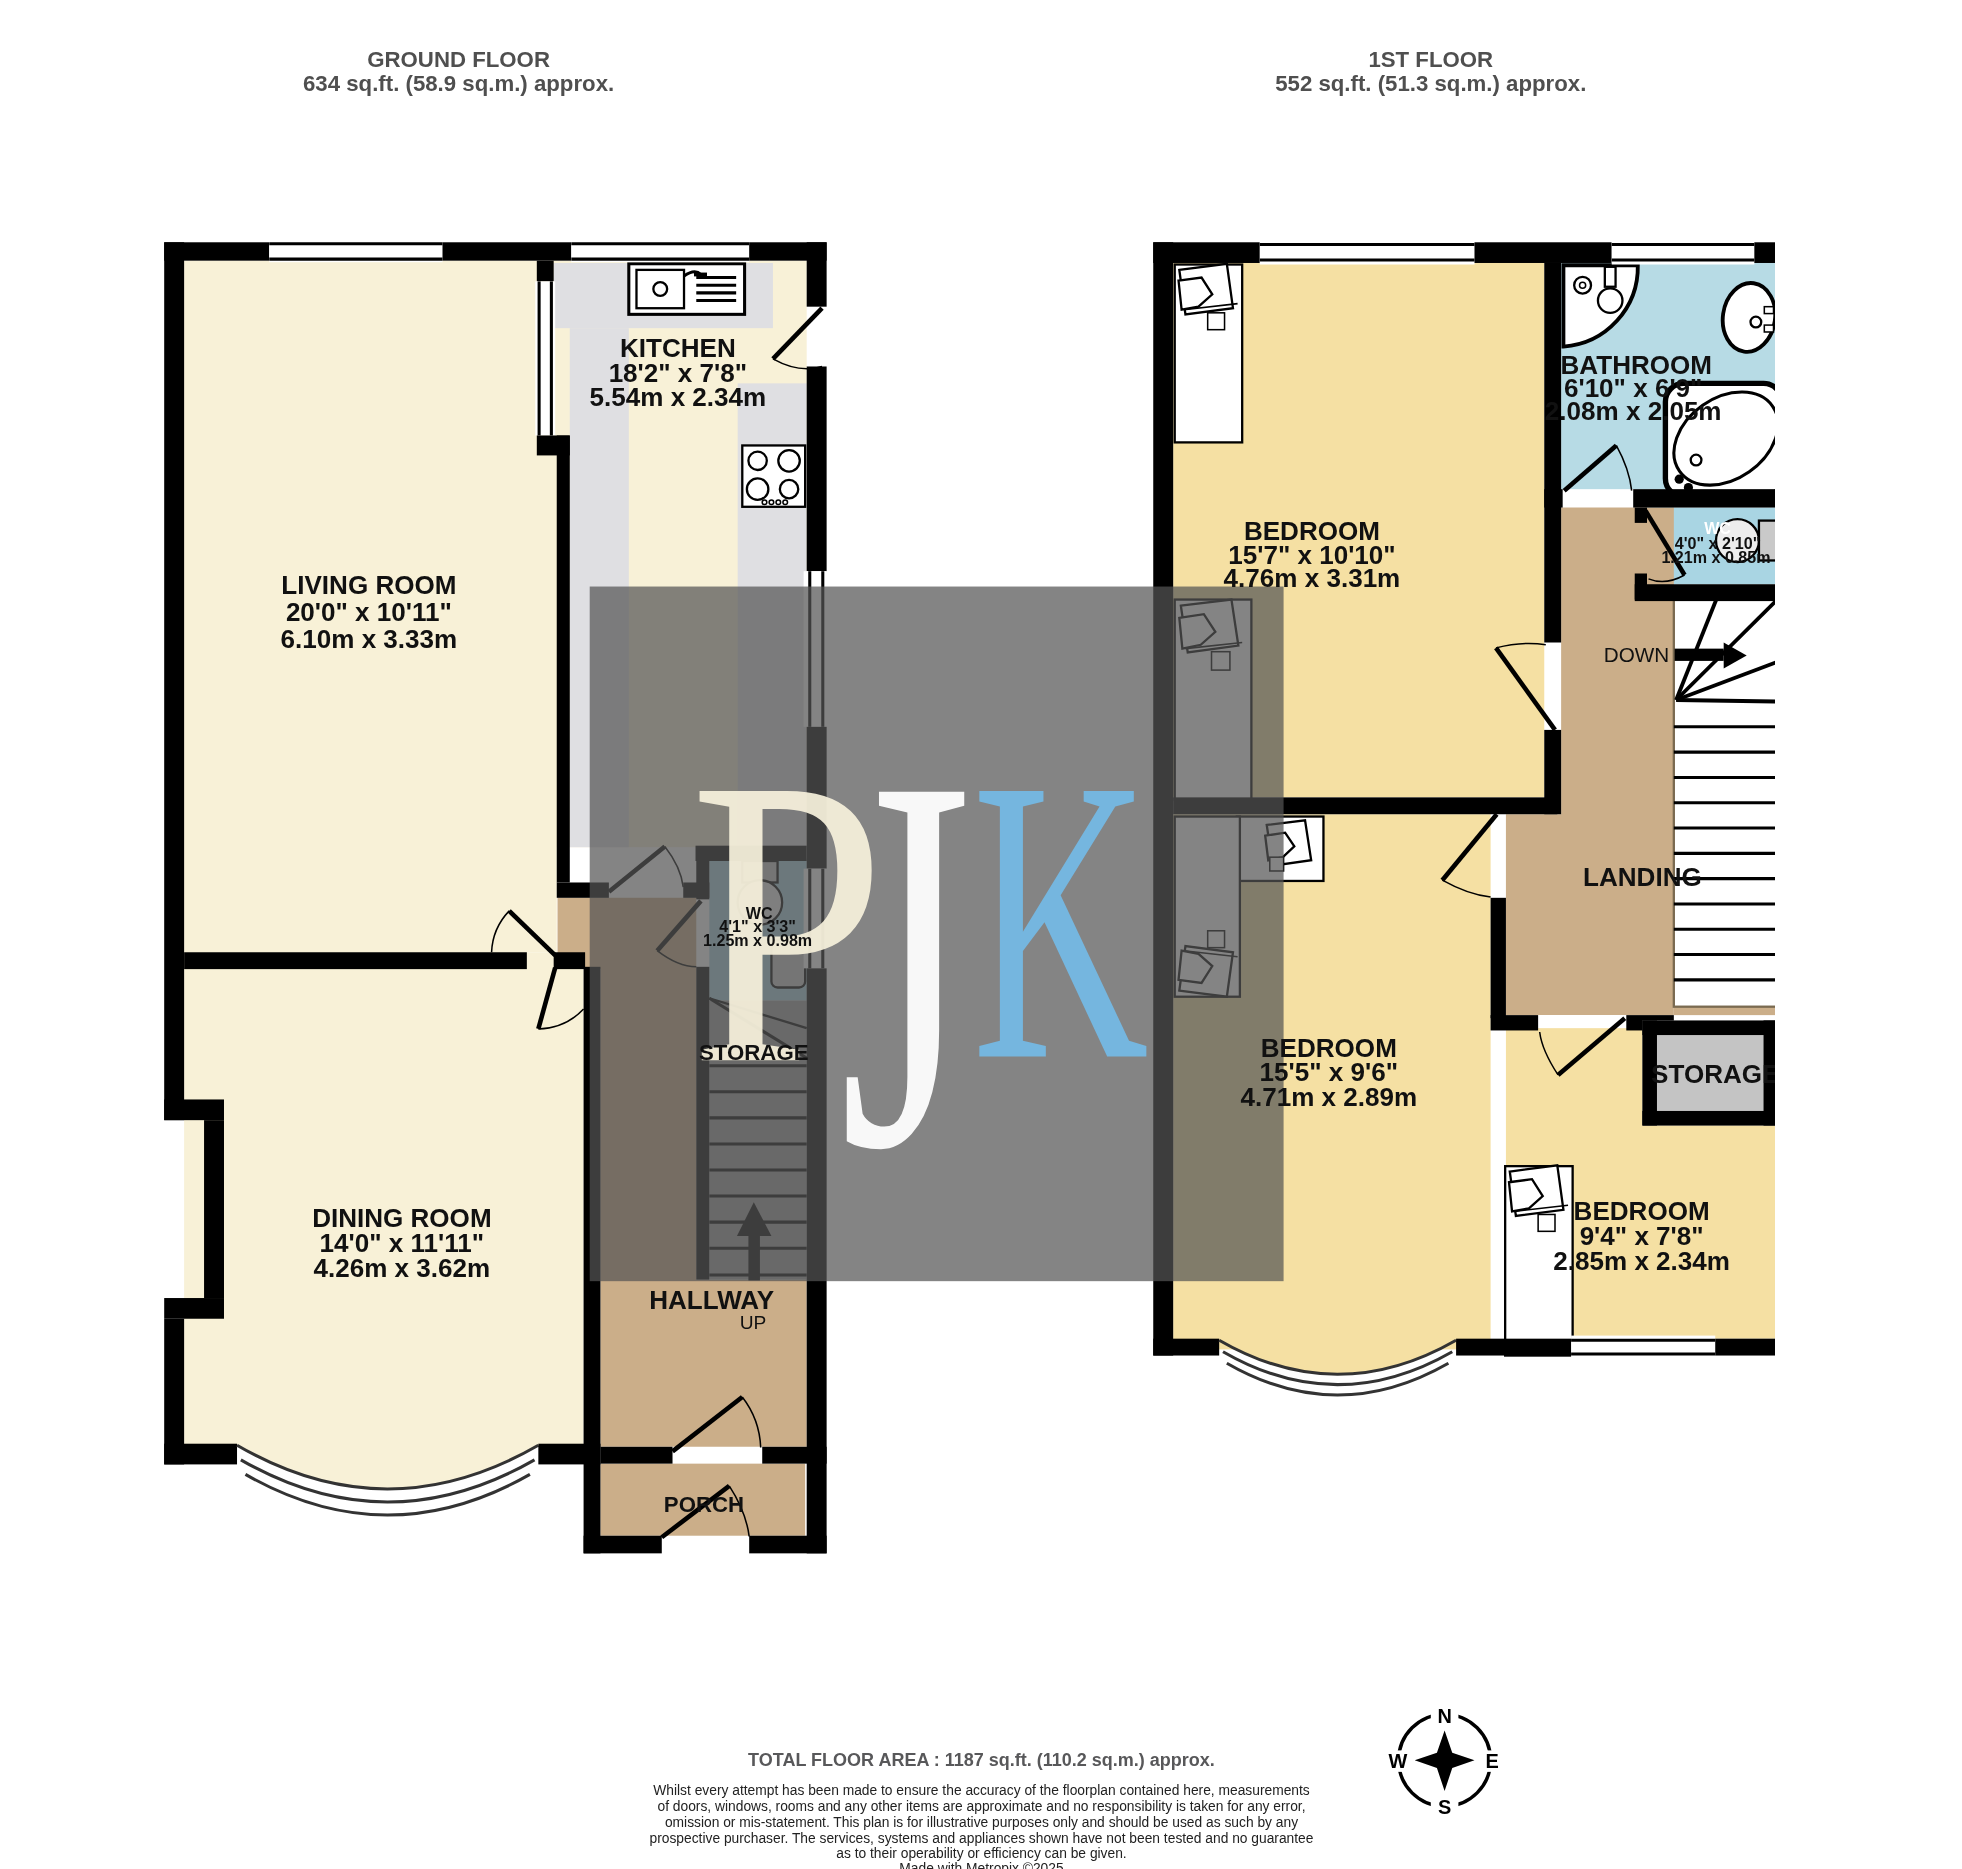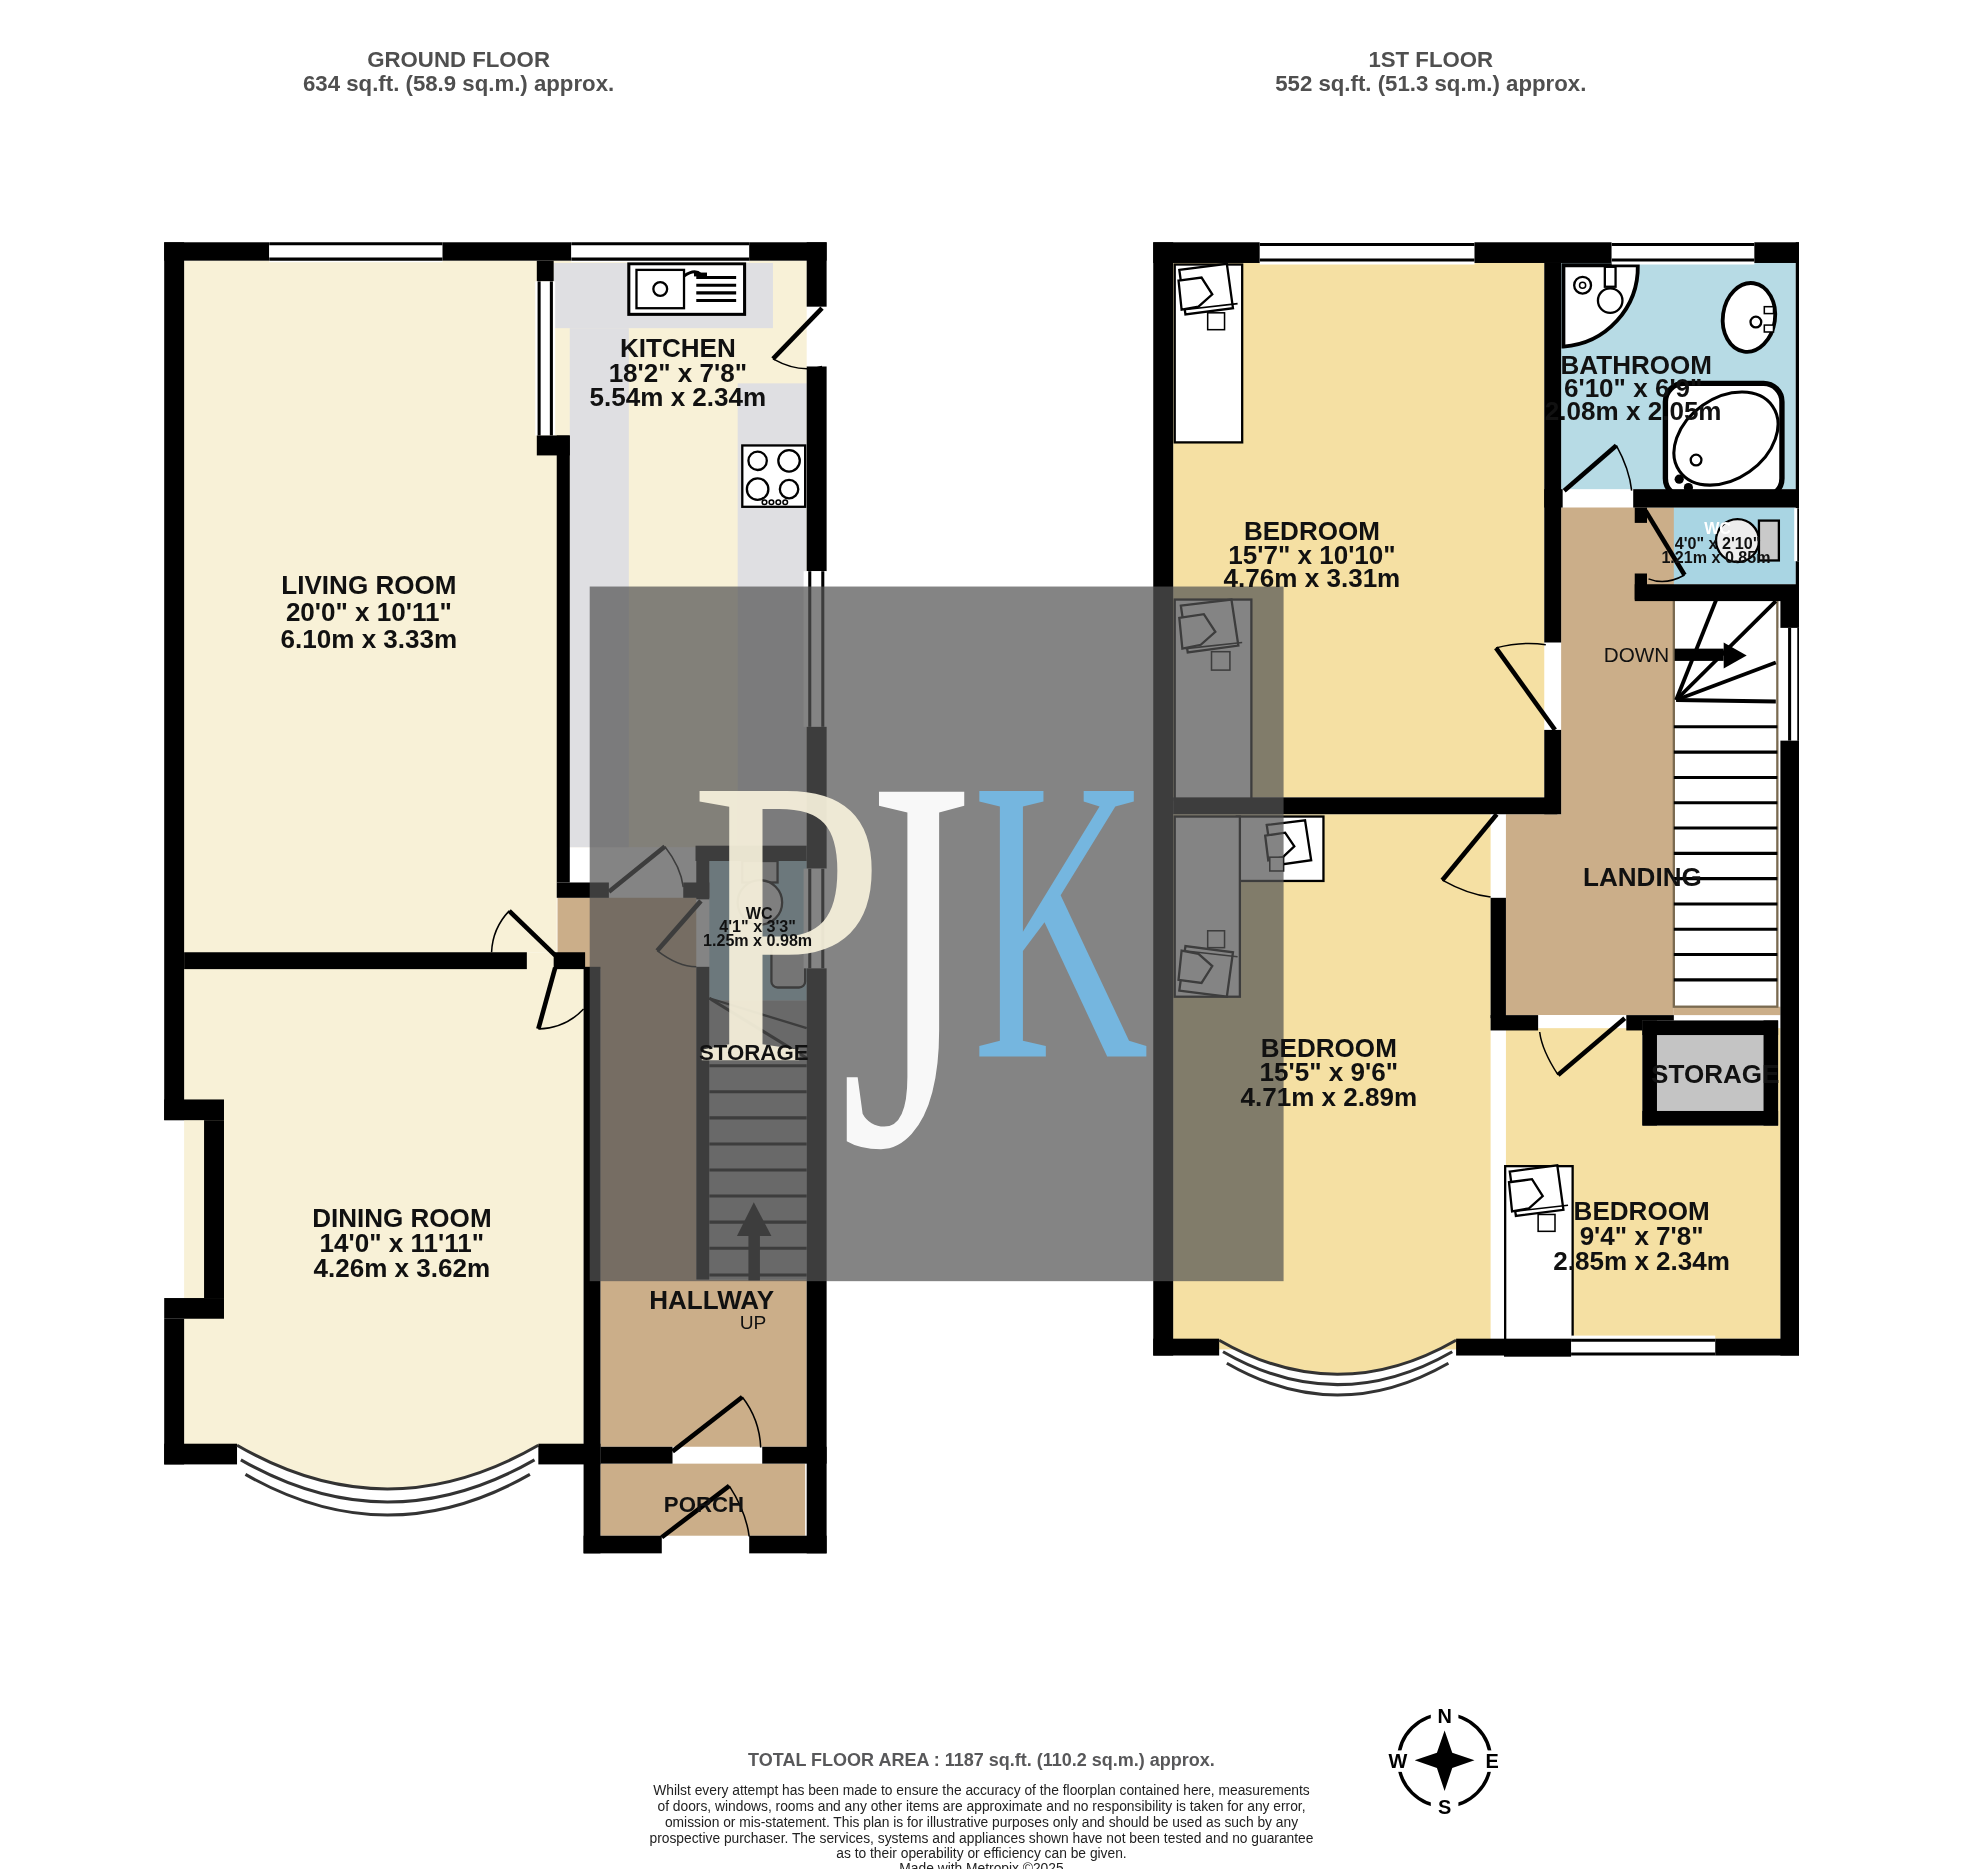--- a/index.html
+++ b/index.html
@@ -1,16 +1,16 @@
 <!DOCTYPE html>
 <html style="font-size:12.3px"><head>
 <meta charset="utf-8">
 <style>
 html,body{margin:0;padding:0;background:#fff;}
-#page{position:relative;width:1775px;height:1870px;background:#fff;overflow:hidden;padding-left:24px;}
+#page{position:relative;width:1775px;height:1870px;background:#fff;overflow:hidden;}
 svg{position:absolute;left:0;top:0;}
 text{font-family:"Liberation Sans",sans-serif;}
 .hdr{fill:#4f4f4f;font-weight:bold;font-size:29px;}
 .rm{fill:#111;font-weight:bold;font-size:34px;}
 .rs{fill:#111;font-weight:bold;font-size:21px;}
 .sm{fill:#111;font-weight:bold;font-size:29px;}
 </style>
 </head>
 <body>
 <div id="page">

